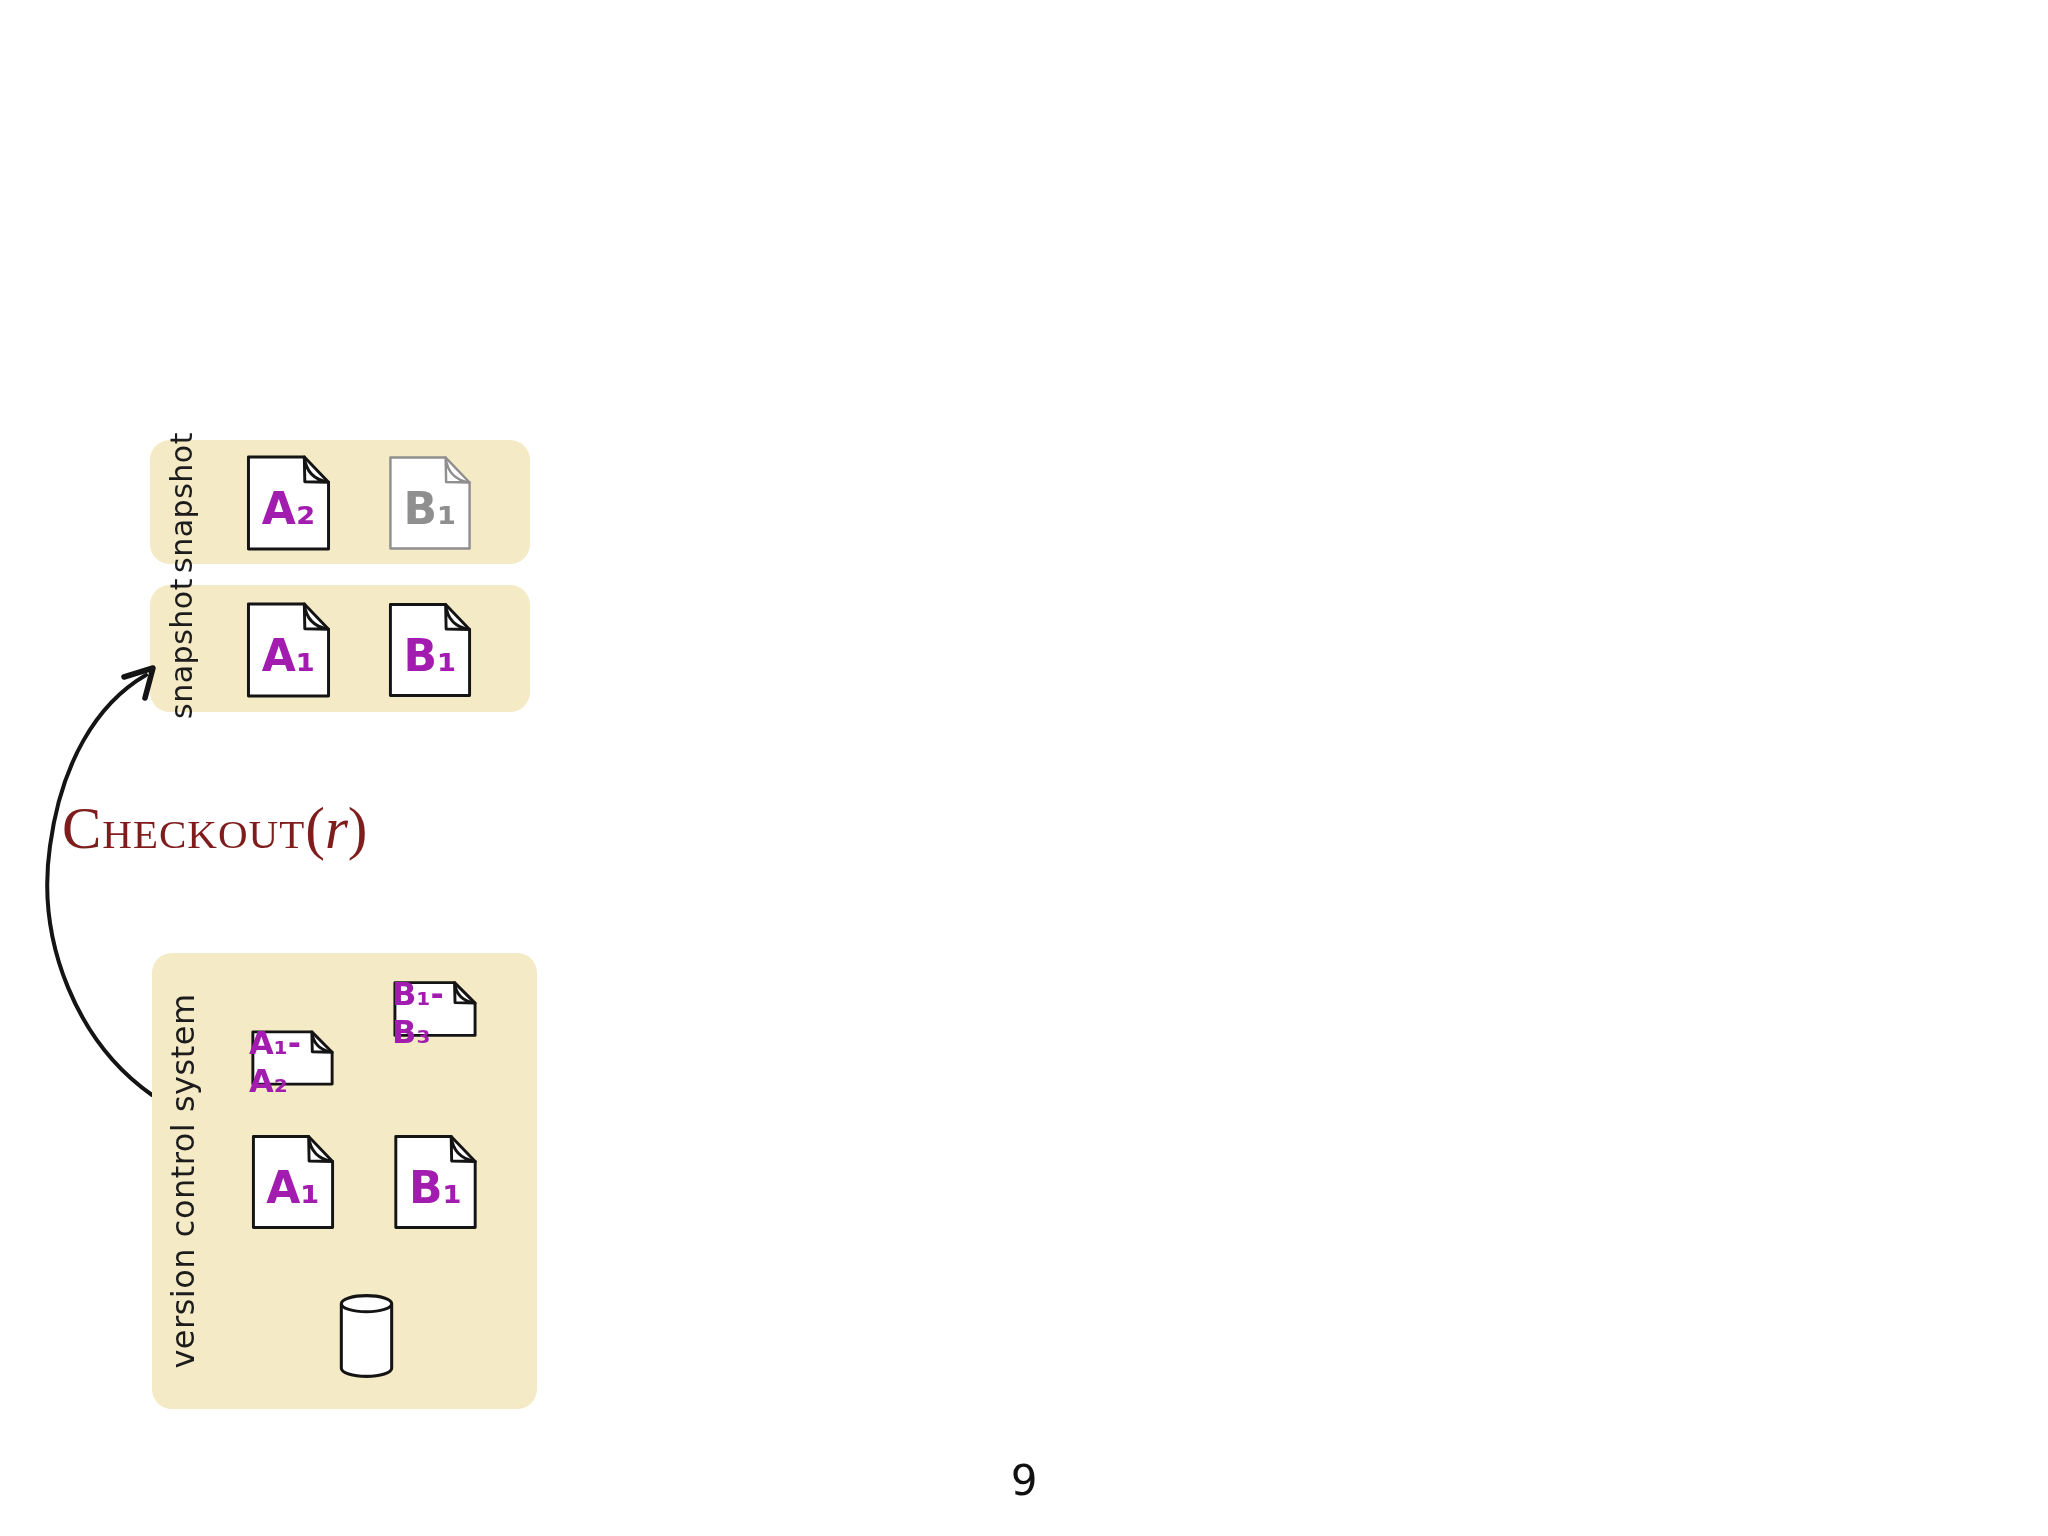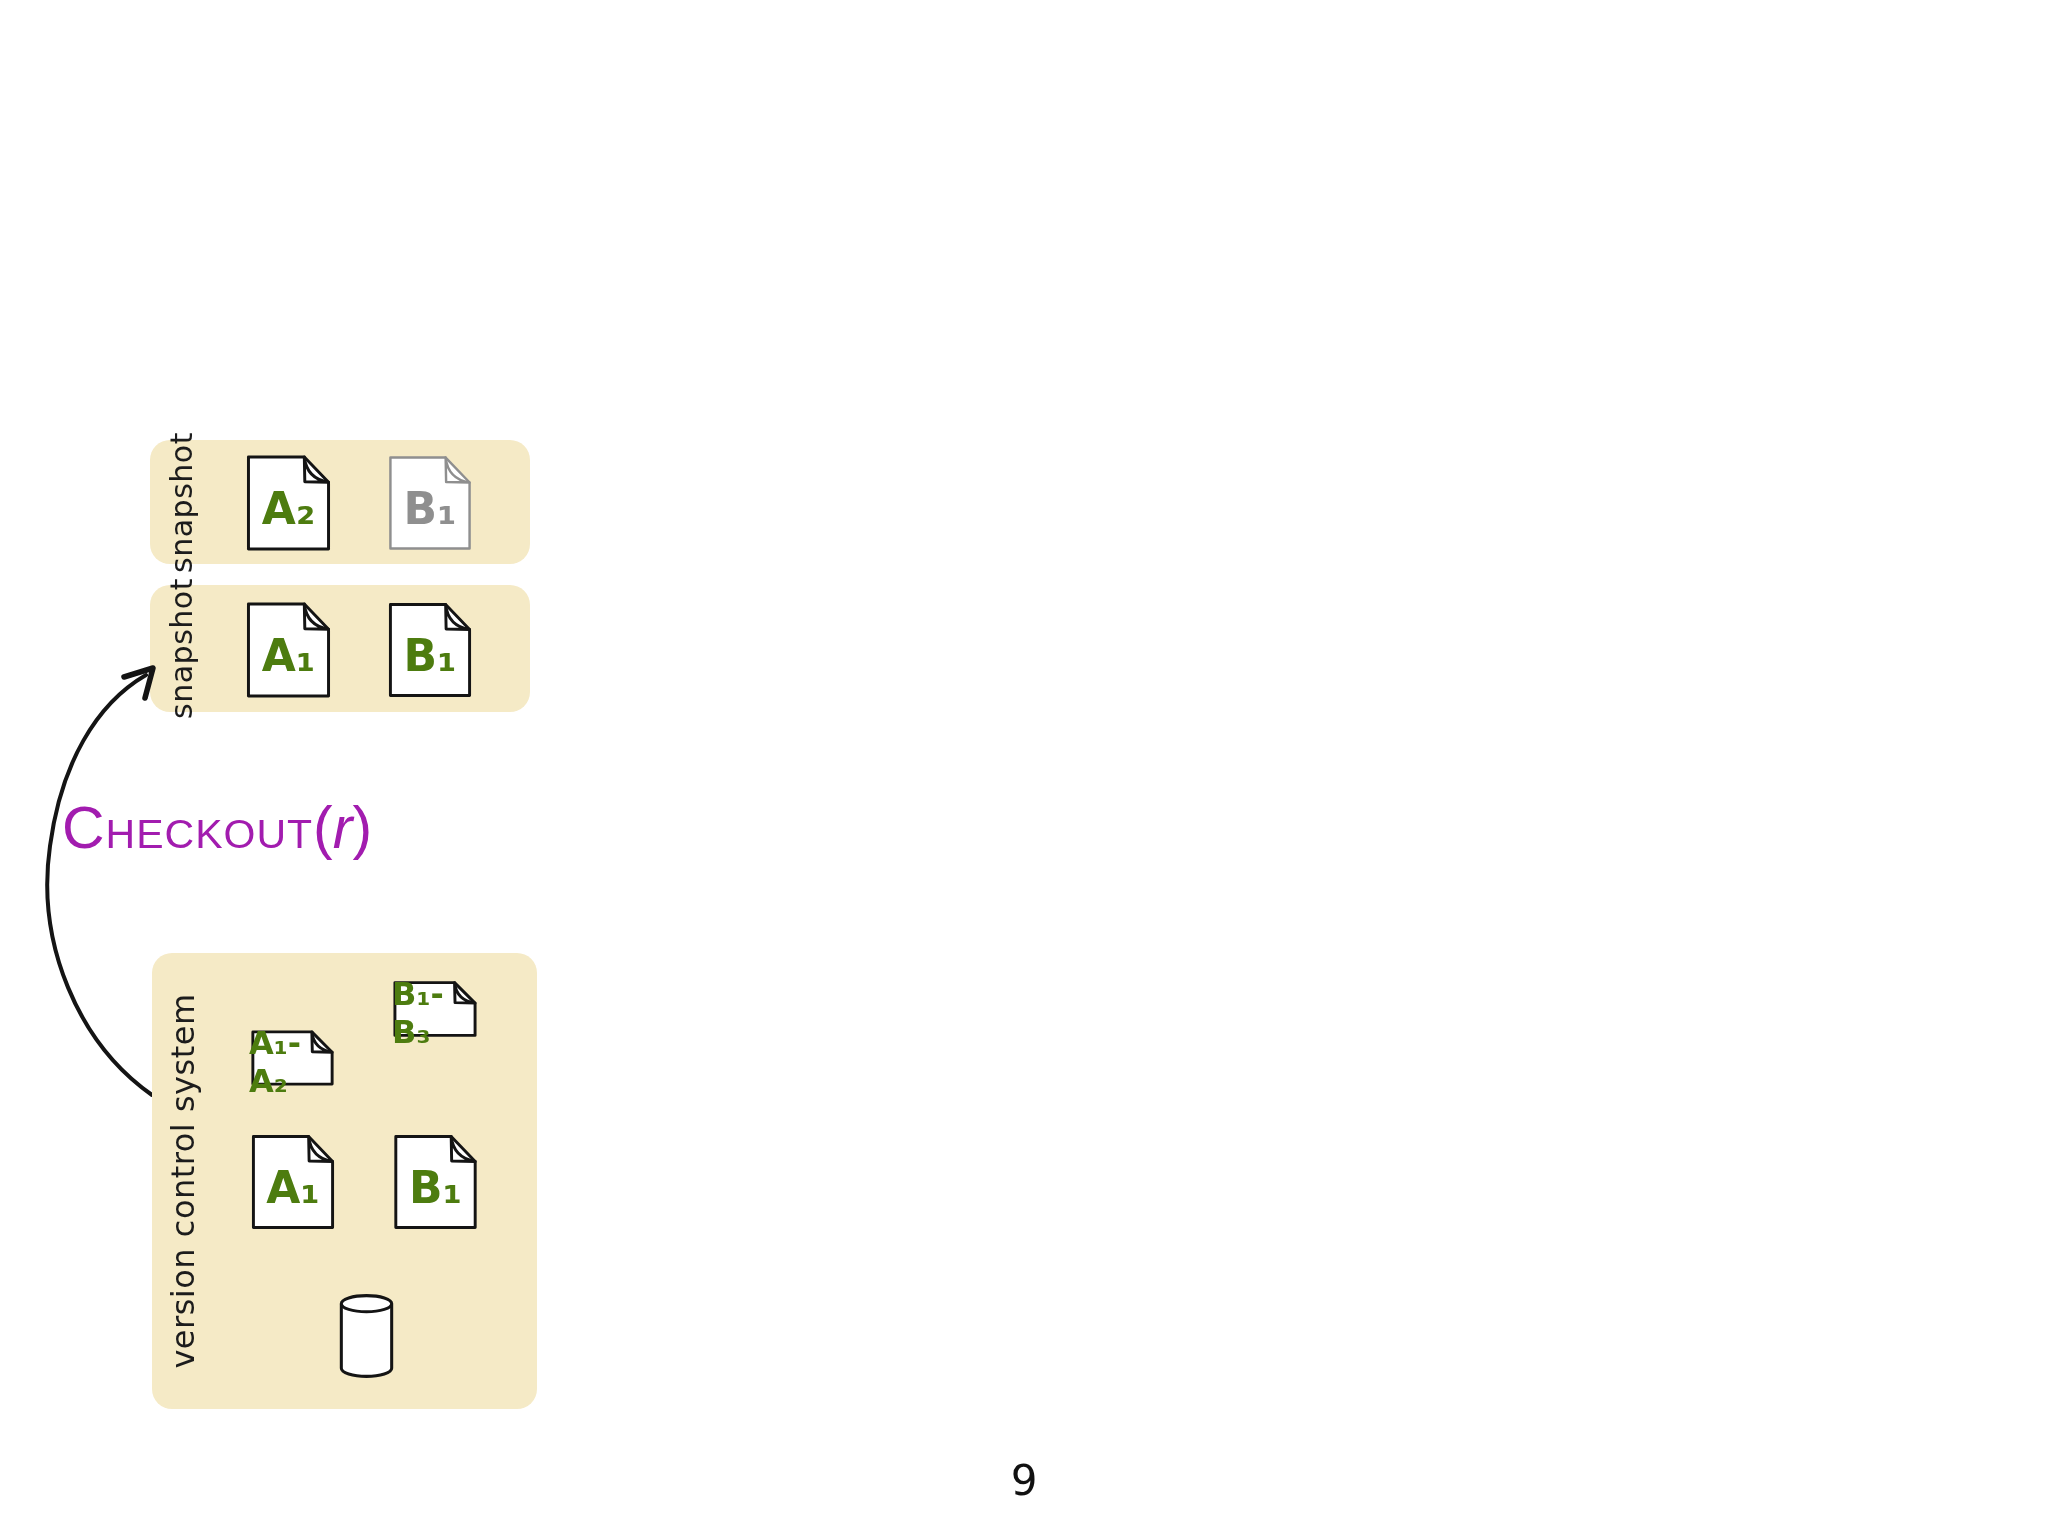--- a/index.html
+++ b/index.html
@@ -15,28 +15,28 @@
           display:flex;align-items:center;justify-content:center;}
   .vlabel span{transform:rotate(-90deg);white-space:nowrap;
                font-family:"DejaVu Sans",sans-serif;font-size:30px;color:#1c1c1c;letter-spacing:.5px;}
   .vlabel-lg span{font-size:32px;}
 
   .doc{position:absolute;}
   .doc svg{position:absolute;left:0;top:0;width:100%;height:100%;}
   .doc path{fill:#ffffff;stroke:#141414;stroke-width:3;stroke-linejoin:round;}
   .doc .doc-label{position:absolute;left:0;top:0;right:0;bottom:0;
                   display:flex;align-items:center;justify-content:center;
-                  padding-top:10px;font-family:"DejaVu Sans",sans-serif;font-weight:bold;color:#4d7c0f;}
+                  padding-top:10px;font-family:"DejaVu Sans",sans-serif;font-weight:bold;color:#a21caf;}
   .doc-big .doc-label{font-size:44px;}
   .doc-sm  .doc-label{font-size:32px;padding-top:8px;}
   .doc.muted path{stroke:#8f8f8f;stroke-width:2.5;}
   .doc.muted .doc-label{color:#8f8f8f;}
 
   .checkout{position:absolute;left:62px;top:799px;line-height:1;
-            font-family:Liberation Sans, sans-serif;font-size:59px;color:#a21caf;}
+            font-family:Liberation Serif, serif;font-size:59px;color:#7f1d1d;}
   .checkout .sc{font-variant:small-caps;letter-spacing:1px;}
   .checkout .arg{font-style:italic;}
 
   .arrow{position:absolute;left:20px;top:648px;width:150px;height:470px;}
 
   .cyl{position:absolute;}
 
   .pageno{position:absolute;left:0;top:1456px;width:100%;text-align:center;
           font-size:42px;color:#111111;font-family:"DejaVu Sans",sans-serif;}
 </style>

